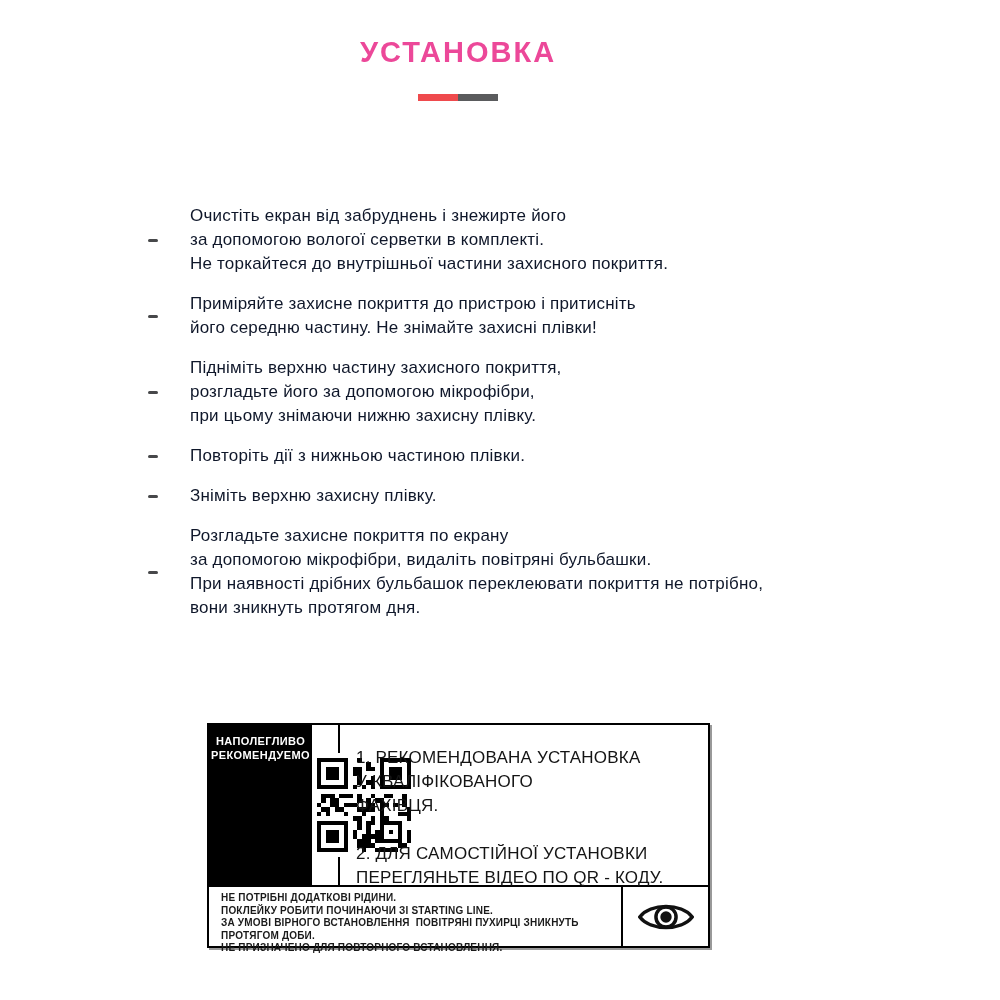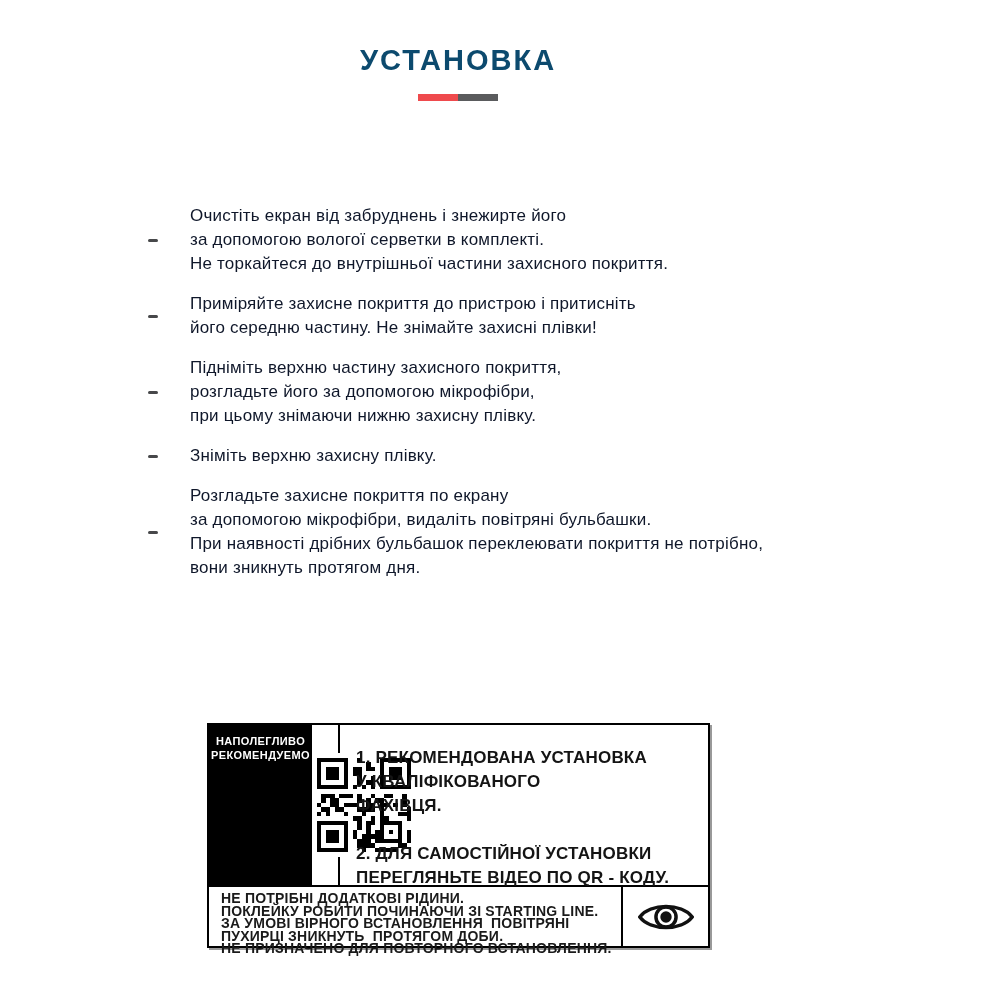--- a/index.html
+++ b/index.html
@@ -2,23 +2,23 @@
 <html><head>
 <meta charset="utf-8">
 <style>
   html,body{margin:0;padding:0;background:#fff;}
   .page{
     position:relative;width:1000px;height:1000px;background:#ffffff;
     font-family:"Liberation Sans",sans-serif;overflow:hidden;
   }
   
   .title{
-    position:absolute;top:44px;left:0;width:916px;margin:0;
+    position:absolute;top:36px;left:0;width:916px;margin:0;
     text-align:center;font-size:29px;font-weight:600;letter-spacing:2px;
-    color:#0c4a6e;
+    color:#ec4899;
   }
   .divider{
     position:absolute;top:94px;left:418px;width:80px;height:7px;display:flex;
   }
   .divider span{flex:1;display:block;}
   
   .steps{position:absolute;top:204px;left:148px;width:780px;}
   .step{display:flex;align-items:center;margin:0 0 16px 0;}
   .dash{
     flex:none;width:10px;height:3px;border-radius:1.5px;
@@ -40,28 +40,28 @@
     display:flex;flex-direction:row;
   }
   .badge{
     background:#000;color:#fff;font-weight:bold;font-size:11px;
     line-height:14px;text-align:center;padding:9px 2px;
     white-space:pre-line;letter-spacing:0.4px;
   }
   .qr-wrap{flex:1;display:flex;align-items:center;justify-content:center;}
   .qr-wrap svg{width:104px;height:104px;display:block;}
   .rec-right{
-    flex:1;padding:21px 4px 0 16px;font-weight:bold;font-size:17px;
+    flex:1;padding:21px 4px 0 16px;font-weight:normal;font-size:17px;
     line-height:24px;color:#141414;white-space:pre-line;letter-spacing:0.2px;
   }
   .rec-bottom{
     display:flex;border-top:2px solid #000;height:61px;box-sizing:border-box;
   }
   .notes{
-    flex:1;margin:0;padding:5px 6px 0 12px;font-size:14px;line-height:12.5px;
+    flex:1;margin:0;padding:5px 6px 0 12px;font-size:10px;line-height:12.5px;
     font-weight:bold;color:#1a1a1a;white-space:pre-wrap;letter-spacing:0.2px;
   }
   .eye-cell{
     flex:none;width:87px;border-left:2px solid #000;box-sizing:border-box;
     display:flex;align-items:center;justify-content:center;
   }
   .eye-cell svg{width:56px;height:36px;display:block;}
 </style>
 </head>
 <body>
@@ -85,20 +85,24 @@
     <div class="step">
       <span class="dash"></span>
       <p class="step-text">Приміряйте захисне покриття до пристрою і притисніть
 його середню частину. Не знімайте захисні плівки!</p>
     </div>
     <div class="step">
       <span class="dash"></span>
       <p class="step-text">Підніміть верхню частину захисного покриття,
 розгладьте його за допомогою мікрофібри,
 при цьому знімаючи нижню захисну плівку.</p>
+    </div>
+    <div class="step">
+      <span class="dash"></span>
+      <p class="step-text">Повторіть дії з нижньою частиною плівки.</p>
     </div>
     <div class="step">
       <span class="dash"></span>
       <p class="step-text">Зніміть верхню захисну плівку.</p>
     </div>
     <div class="step">
       <span class="dash"></span>
       <p class="step-text">Розгладьте захисне покриття по екрану
 за допомогою мікрофібри, видаліть повітряні бульбашки.
 При наявності дрібних бульбашок переклеювати покриття не потрібно,

